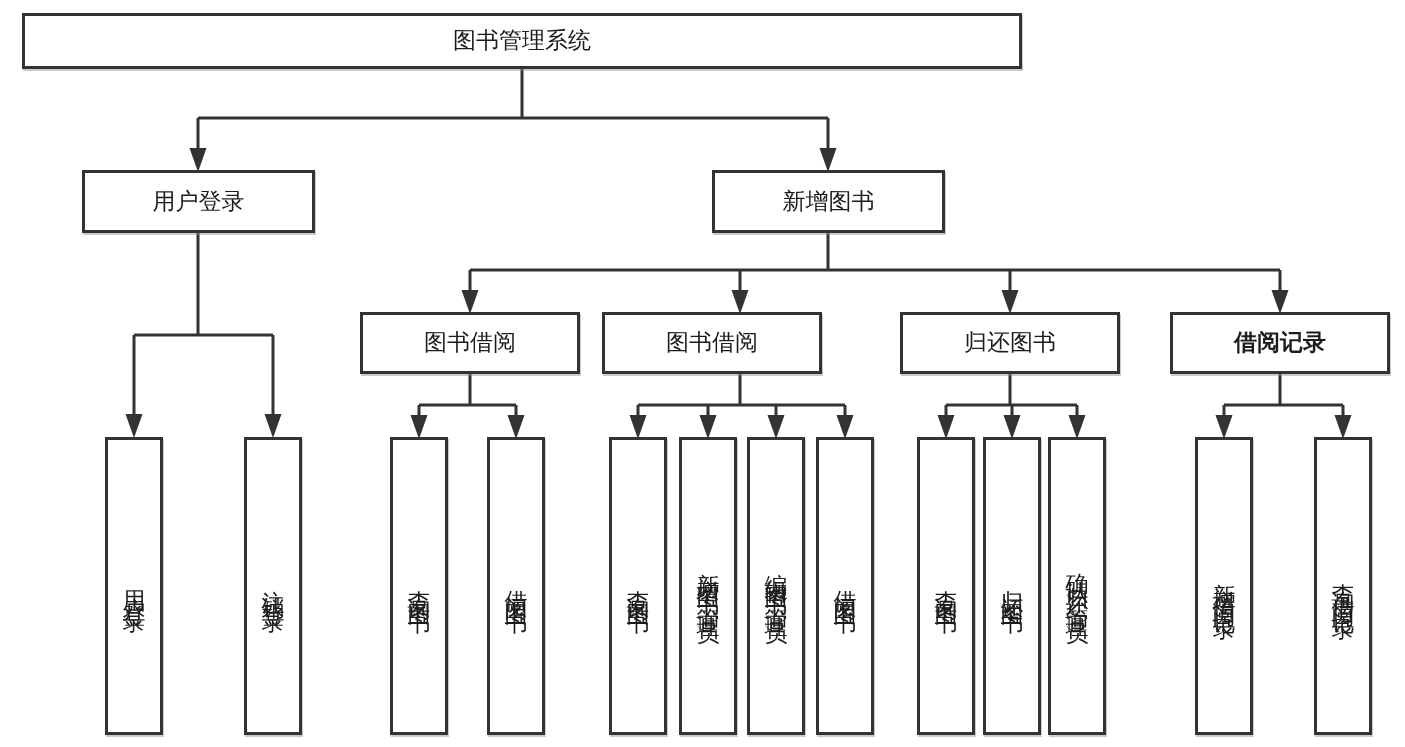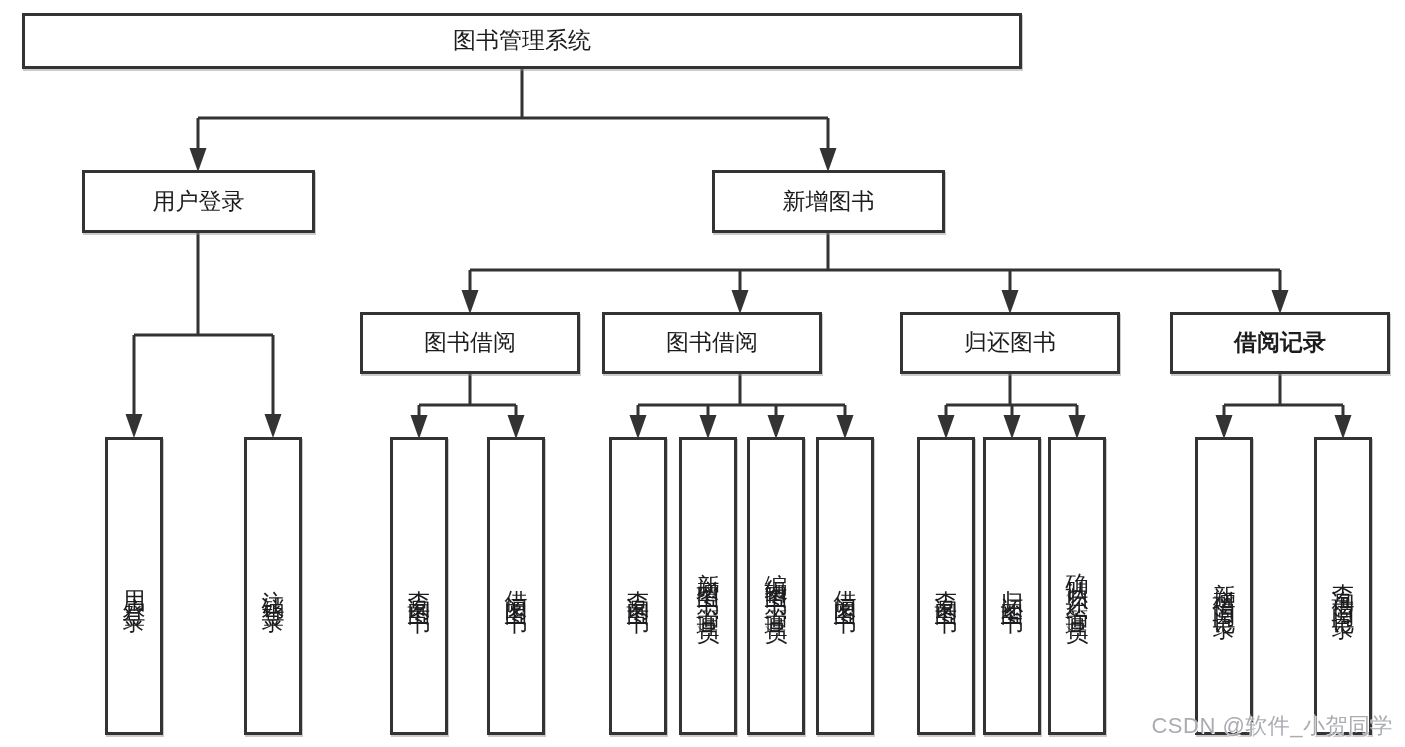--- a/index.html
+++ b/index.html
@@ -128,15 +128,14 @@
     <span class="vtext">确认归还（管理员）</span>
   </div>
 
   <div class="node leaf" style="left:1195px">
     <span class="vtext">新增借阅记录</span>
   </div>
   <div class="node leaf" style="left:1314px">
     <span class="vtext">查询借阅记录</span>
   </div>
 
-  <div class="watermark">CSDN @软件_小贺同学</div>
 
 </div>
 
 </body></html>

